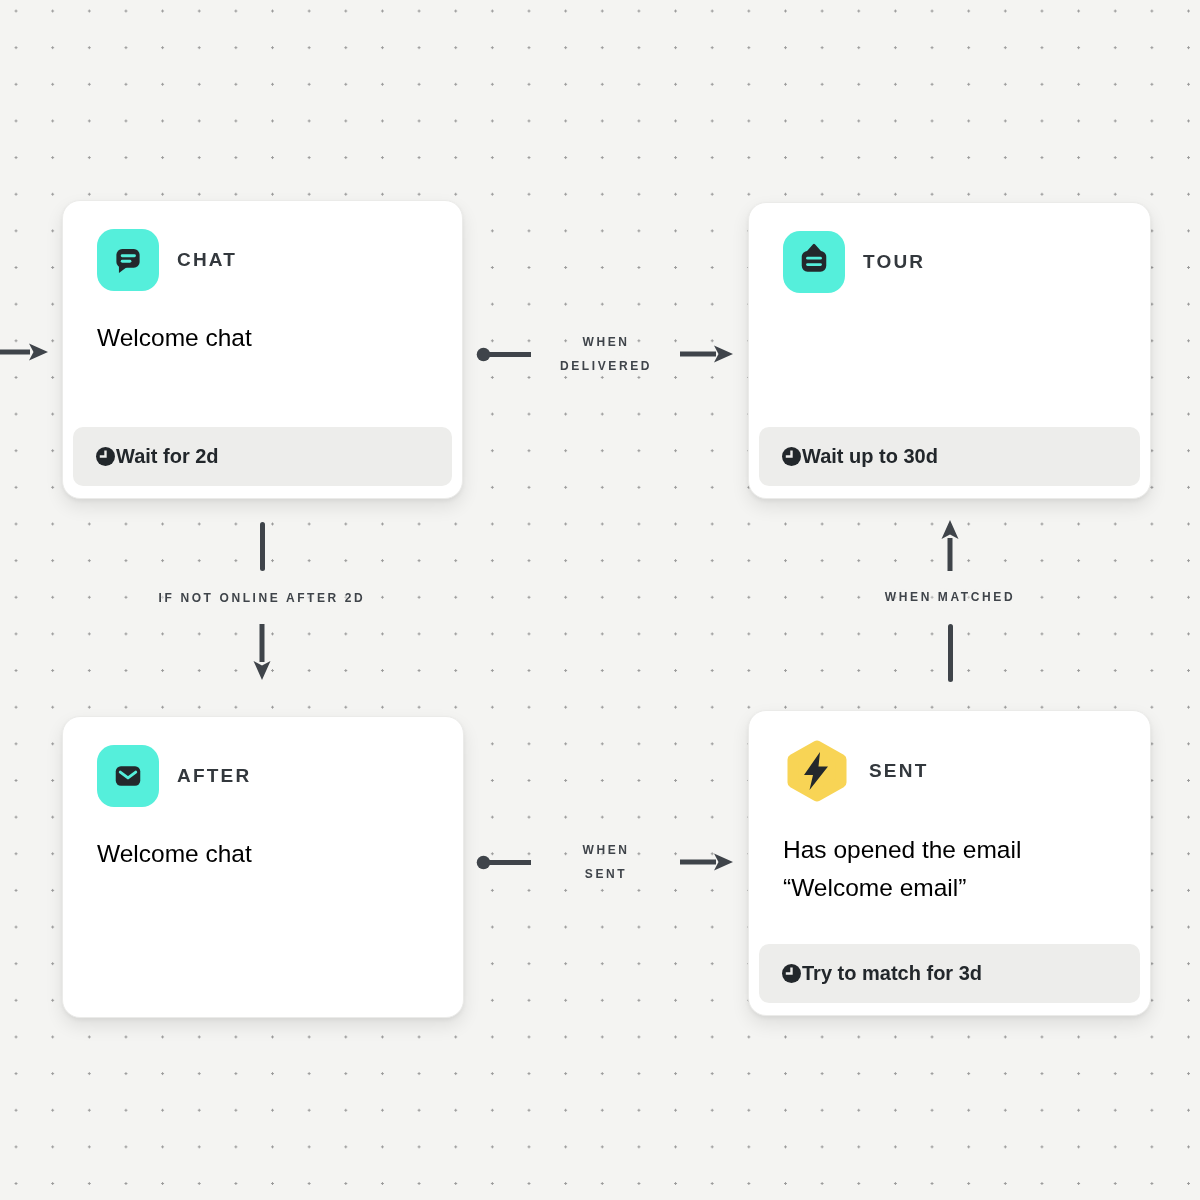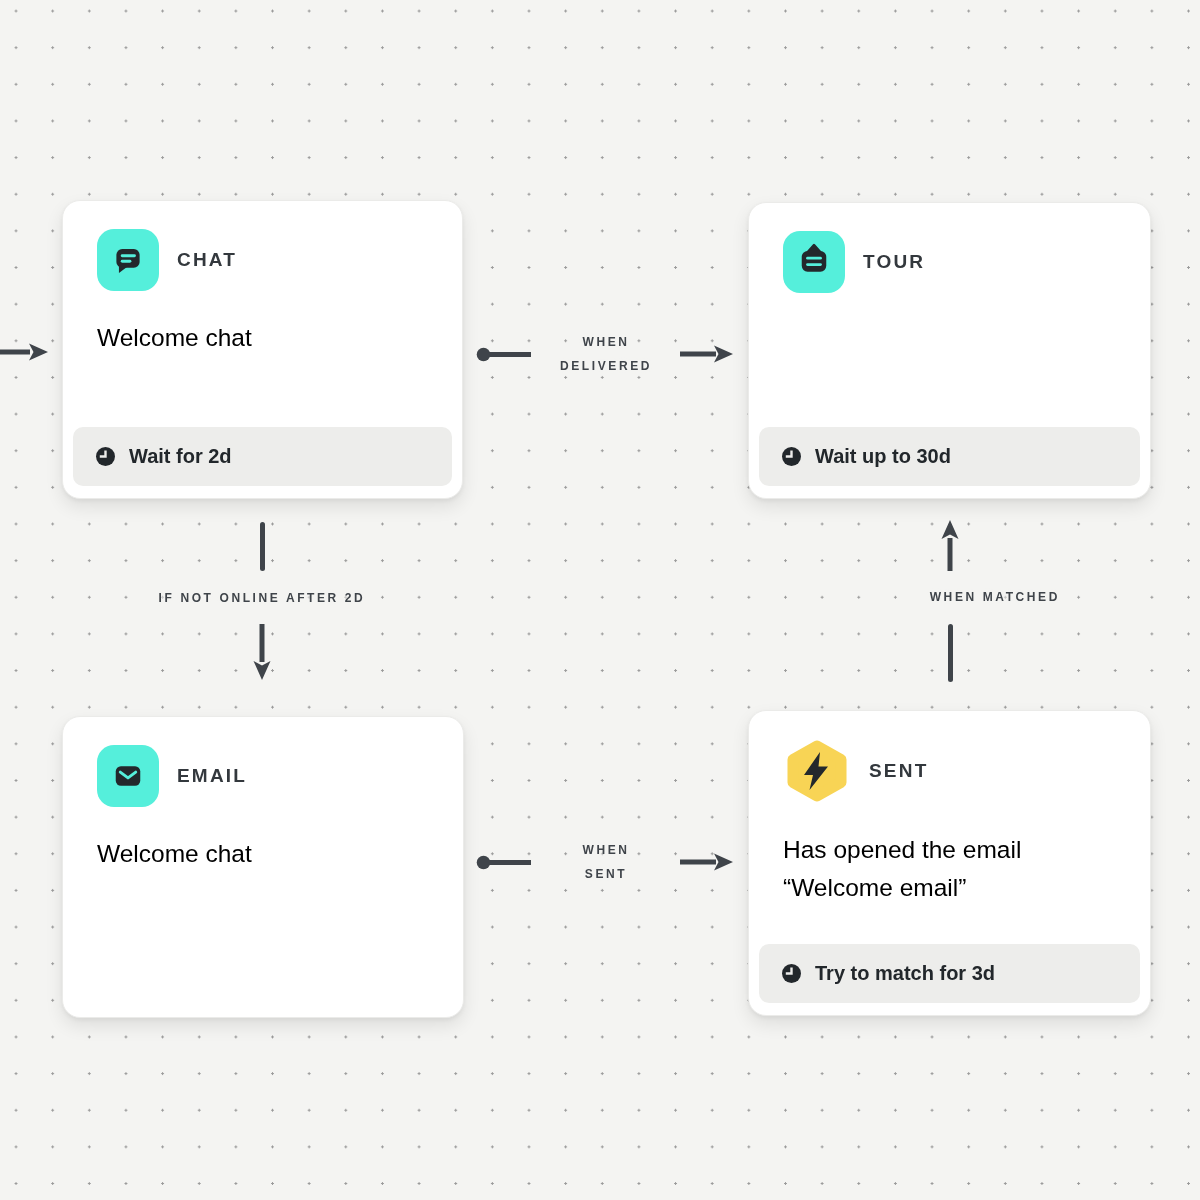--- a/index.html
+++ b/index.html
@@ -25,21 +25,21 @@
   }
   .icon-badge.bare{background:transparent;width:68px;height:64px;border-radius:0;}
   .card-type{font-size:19px;font-weight:700;letter-spacing:2.2px;color:#33383D;}
   .card-title{
     margin:28px 34px 0;max-width:285px;
     font-size:24.5px;line-height:38px;color:#000000;
   }
   .card-footer{
     position:absolute;left:10px;right:10px;bottom:12px;height:59px;
     background:#EDEDEB;border-radius:10px;
-    display:flex;align-items:center;gap:13px;padding:0 22px;box-sizing:border-box;
+    display:flex;align-items:center;padding:0 22px;box-sizing:border-box;
     font-size:20px;font-weight:700;color:#22272B;
   }
   .conn-label{
     position:absolute;color:#3F444A;font-weight:700;font-size:12px;
     letter-spacing:2.6px;text-align:center;line-height:24px;white-space:pre-line;
     text-shadow:0 0 4px #f4f4f2,0 0 7px #f4f4f2,0 0 10px #f4f4f2;
   }
   .connector-svg{position:absolute;overflow:visible;}
   .vline{position:absolute;width:5px;background:#3F444A;border-radius:2.5px;}
   .stroke{stroke:#3F444A;stroke-width:5;stroke-linecap:butt;fill:none;}
@@ -99,21 +99,21 @@
   </div>
 
   <div class="card" id="card-email" style="left:62px;top:716px;width:402px;height:302px;">
     <div class="card-head">
       <div class="icon-badge">
         <svg width="40" height="40" viewBox="0 0 62 62">
           <rect x="12" y="16" width="38" height="30" rx="8" fill="#23282C"></rect>
           <polyline points="19,25 31,34 43,25" stroke="#55EFDB" stroke-width="4.5" fill="none" stroke-linecap="round" stroke-linejoin="round"></polyline>
         </svg>
       </div>
-      <div class="card-type">EMAIL</div>
+      <div class="card-type">AFTER</div>
     </div>
     <div class="card-title">Welcome chat</div>
   </div>
 
   <div class="card" id="card-rules" style="left:748px;top:710px;width:403px;height:306px;">
     <div class="card-head">
       <div class="icon-badge bare">
         <svg width="68" height="64" viewBox="0 0 68 64">
           <polygon points="34,7 58,20.5 58,43.5 34,57 10,43.5 10,20.5" fill="#F8D455" stroke="#F8D455" stroke-width="11" stroke-linejoin="round"></polygon>
           <path d="M37 13 L21 36 L30 36 L26.5 51 L45 27.5 L35.5 27.5 Z" fill="#23282C"></path>
@@ -157,16 +157,16 @@
 SENT</div>
   <svg class="connector-svg" style="left:680px;top:846px;" width="56" height="32">
     <line class="stroke" x1="0" y1="16" x2="36" y2="16"></line>
     <polygon class="fillc" points="34,7.5 53,16 34,24.5 38.5,16"></polygon>
   </svg>
 
   <svg class="connector-svg" style="left:934px;top:517px;" width="32" height="56">
     <polygon class="fillc" points="7.5,22 16,3 24.5,22 16,17.5"></polygon>
     <line class="stroke" x1="16" y1="21" x2="16" y2="54"></line>
   </svg>
-  <div class="conn-label" style="left:840px;top:585px;width:220px;text-align:right;">WHEN MATCHED</div>
+  <div class="conn-label" style="left:840px;top:585px;width:220px;">WHEN MATCHED</div>
   <div class="vline" style="left:947.5px;top:624px;height:58px;"></div>
 
 </div>
 
 </body></html>

